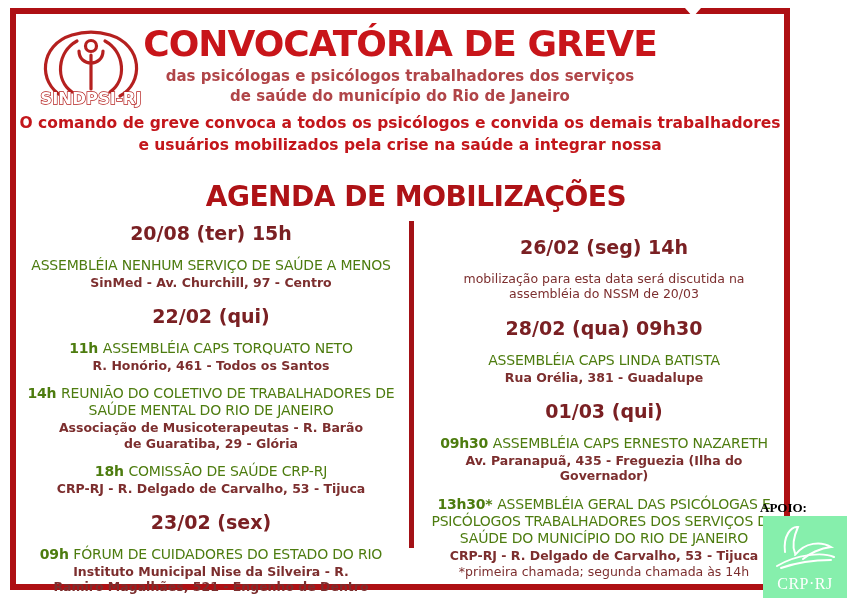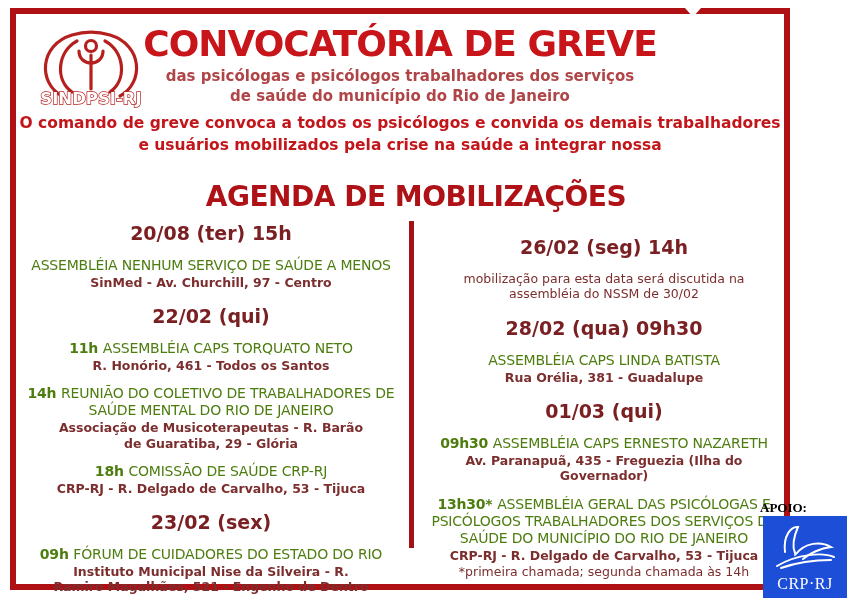--- a/index.html
+++ b/index.html
@@ -49,21 +49,21 @@
   }
   .event-note{font-size:12.5px;line-height:1.25;max-width:350px;margin:1px auto 0;}
   
   .apoio{
     position:absolute;left:760px;top:500px;z-index:4;
     font-family:Liberation Serif, serif;
     font-size:13px;font-weight:bold;color:#000000;
   }
   .crp-logo{
     position:absolute;left:763px;top:516px;width:84px;height:82px;
-    background:#1d4ed8;z-index:4;
+    background:#86efac;z-index:4;
   }
   .crp-logo svg{display:block;width:100%;height:100%;}
 </style>
 </head>
 <body>
 
 <div class="page">
   <div class="frame"></div>
   <div class="notch"></div>
 
@@ -129,21 +129,21 @@
         <div class="event-loc" style="max-width:330px;">Instituto Municipal Nise da Silveira - R. Ramiro Magalhães, 521 - Engenho de Dentro</div>
       </div>
     </section>
   </div>
 
   <div class="col col-right">
 
     <section class="group">
       <h3 class="date-header">26/02 (seg) 14h</h3>
       <div class="event">
-        <div class="event-note">mobilização para esta data será discutida na assembléia do NSSM de 30/02</div>
+        <div class="event-note">mobilização para esta data será discutida na assembléia do NSSM de 20/03</div>
       </div>
     </section>
 
     <section class="group">
       <h3 class="date-header">28/02 (qua) 09h30</h3>
       <div class="event">
         <div class="event-title">ASSEMBLÉIA CAPS LINDA BATISTA</div>
         <div class="event-loc">Rua Orélia, 381 - Guadalupe</div>
       </div>
     </section>

